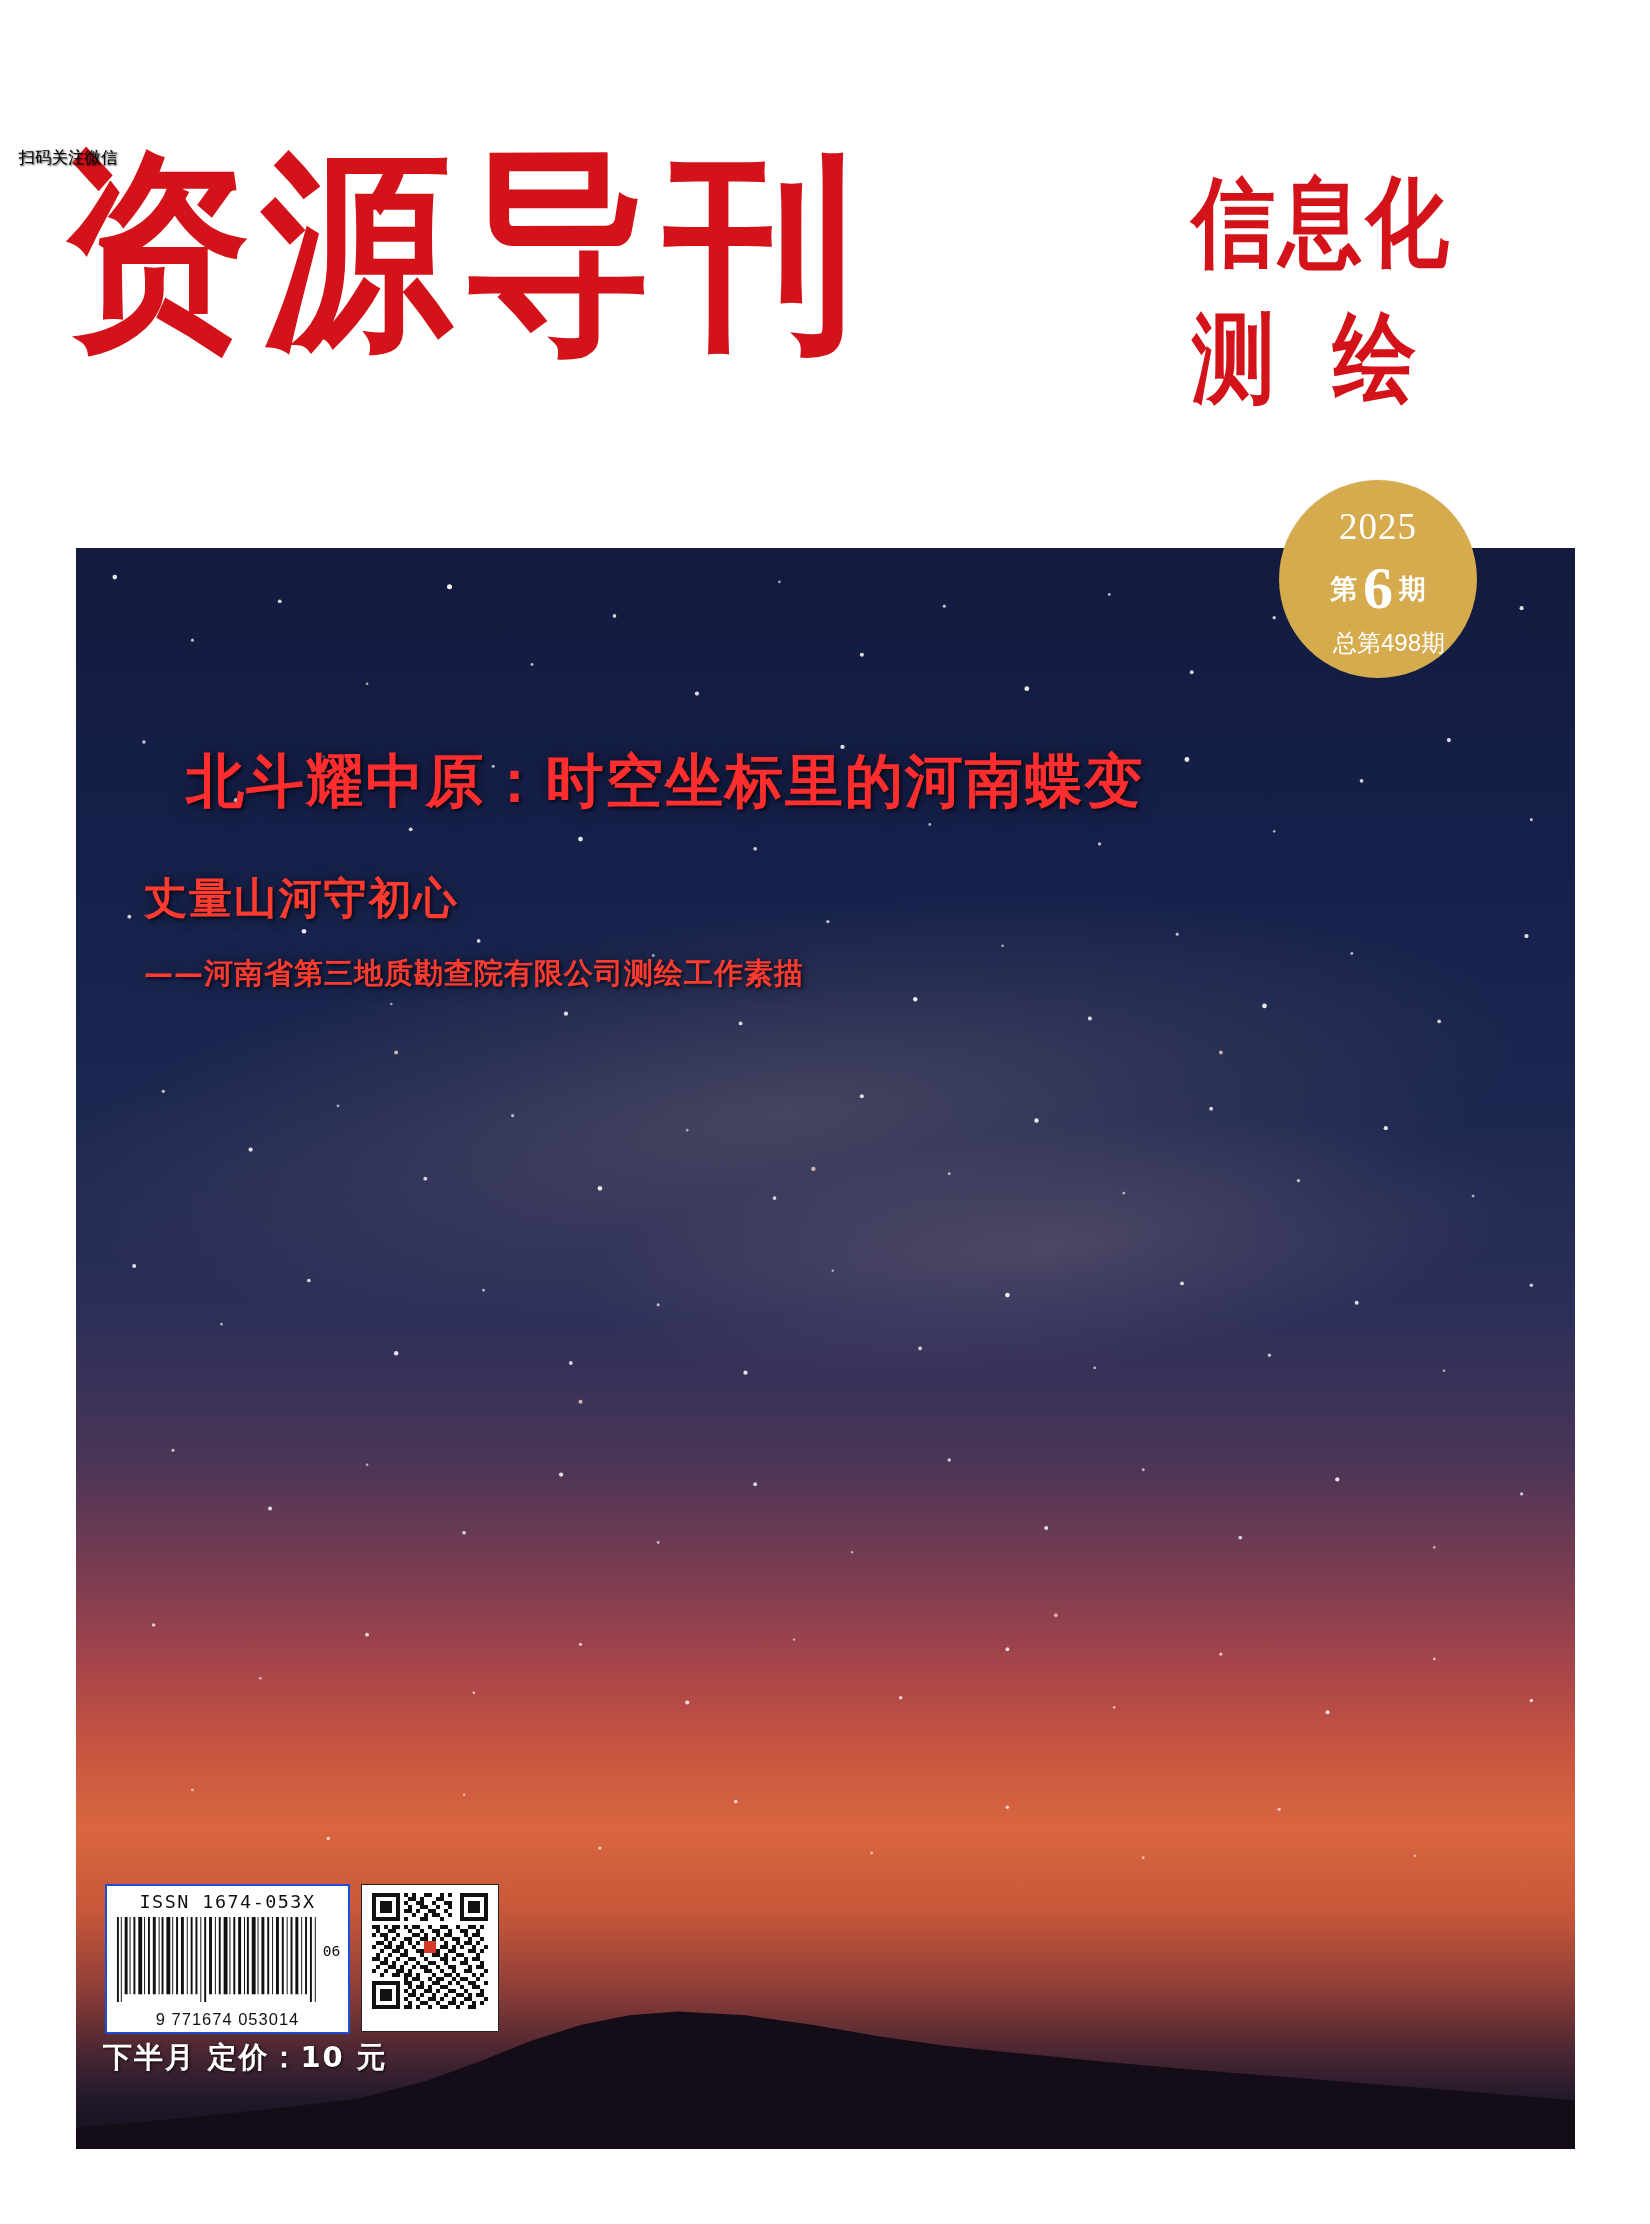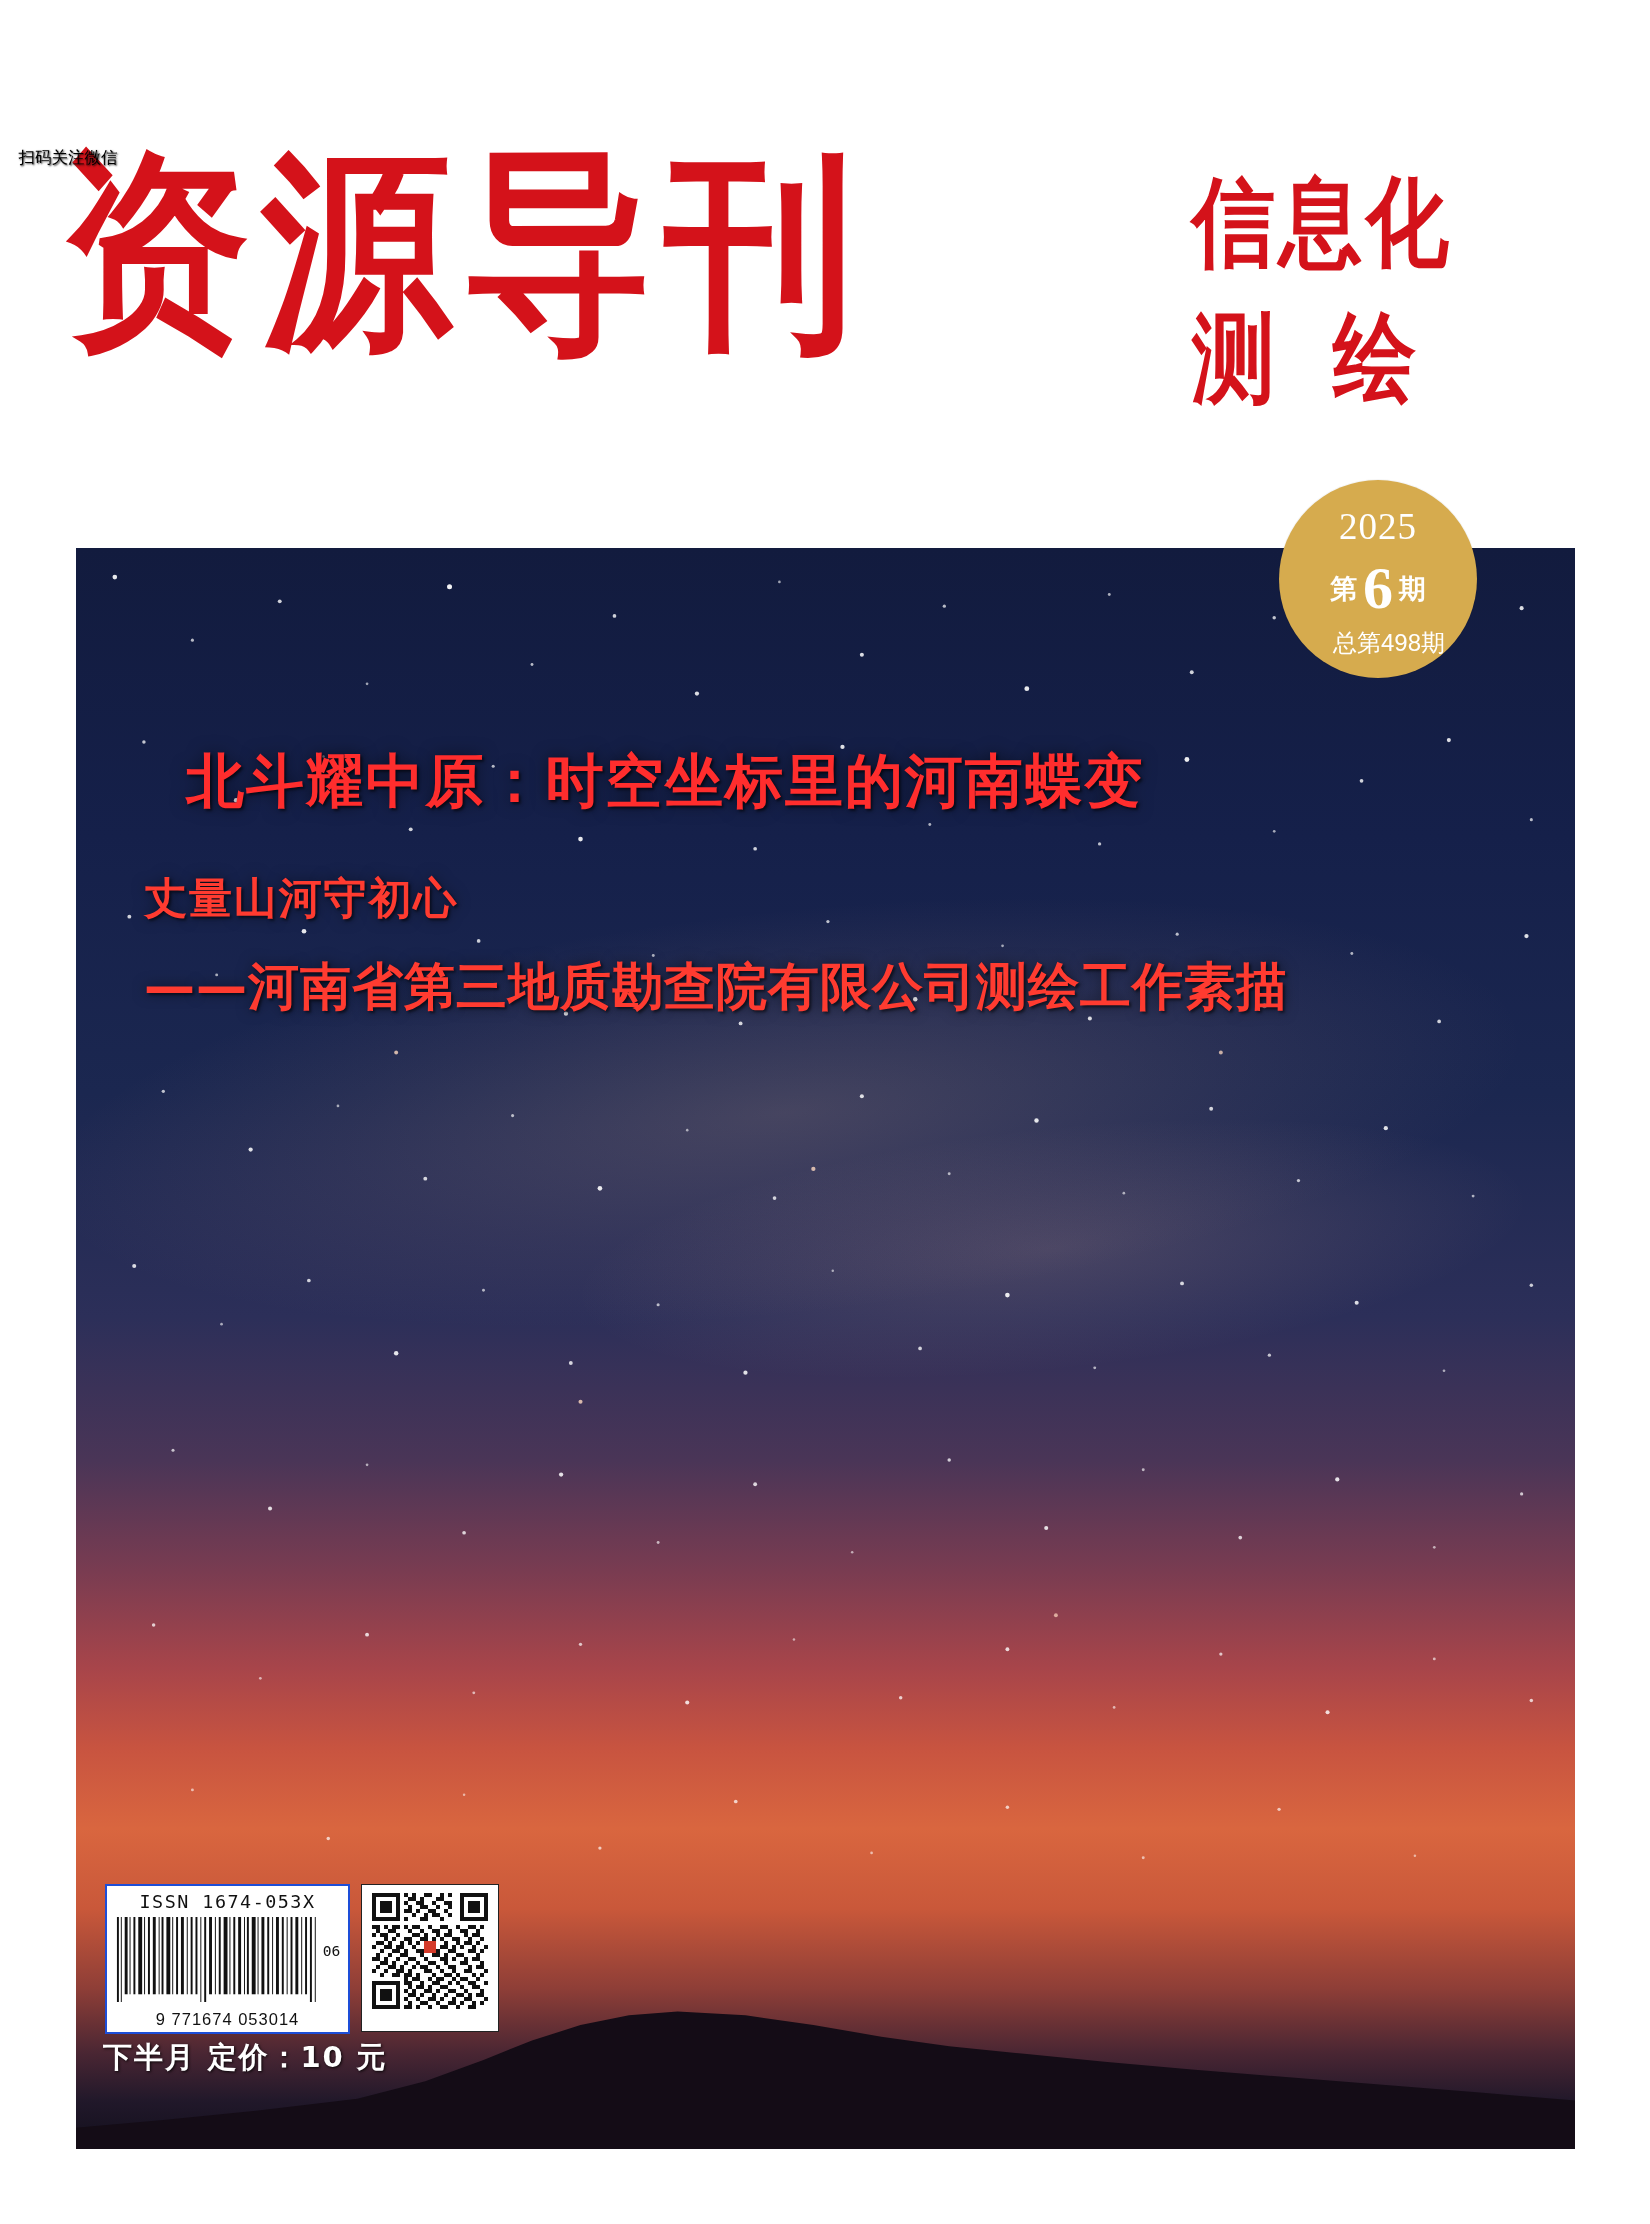--- a/index.html
+++ b/index.html
@@ -215,21 +215,21 @@
     text-shadow: 0 0 13.6px rgba(0,0,0,0.5), 1.9px 1.9px 2.9px rgba(0,0,0,0.55);
     white-space: nowrap;
     z-index: 20;
   }
   .headline-sub2 {
     position: absolute;
     left: 144px;
     top: 956px;
     font-family: "DejaVu Sans", "Liberation Sans", sans-serif;
     font-weight: bold;
-    font-size: 51px;
+    font-size: 29px;
     line-height: 1.2;
     letter-spacing: 1px;
     color: #ff3b30;
     text-shadow: 0 0 13.6px rgba(0,0,0,0.5), 1.9px 1.9px 2.9px rgba(0,0,0,0.55);
     white-space: nowrap;
     z-index: 20;
   }
 
   
   .barcode-box {

